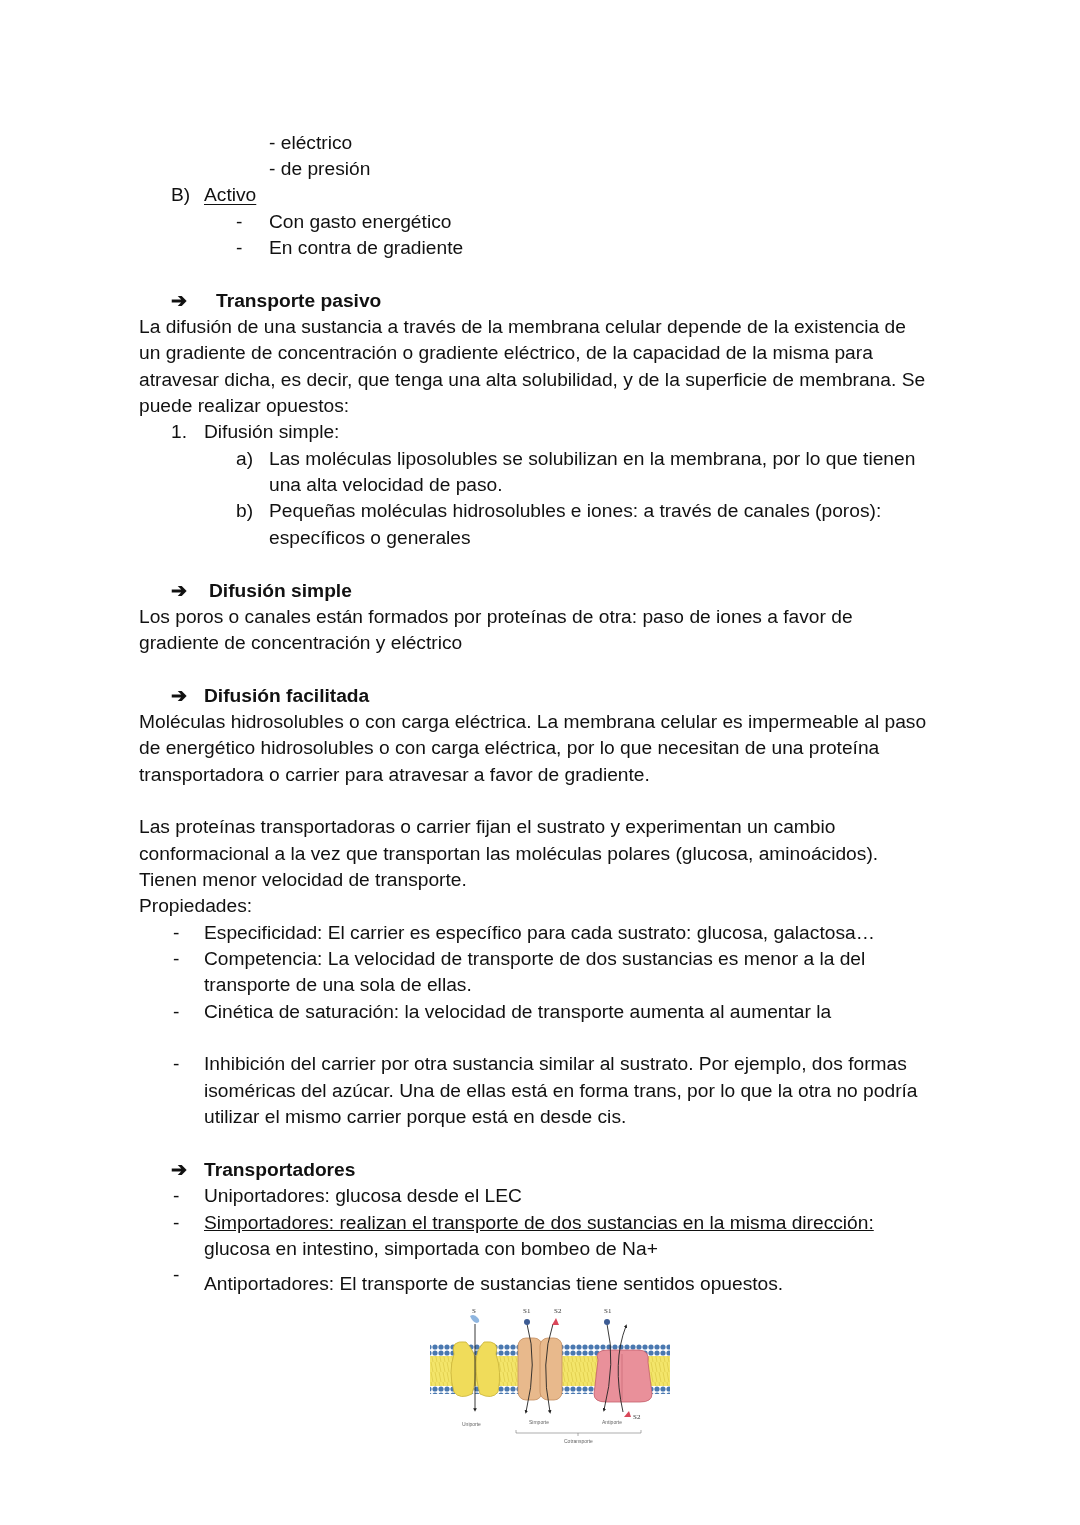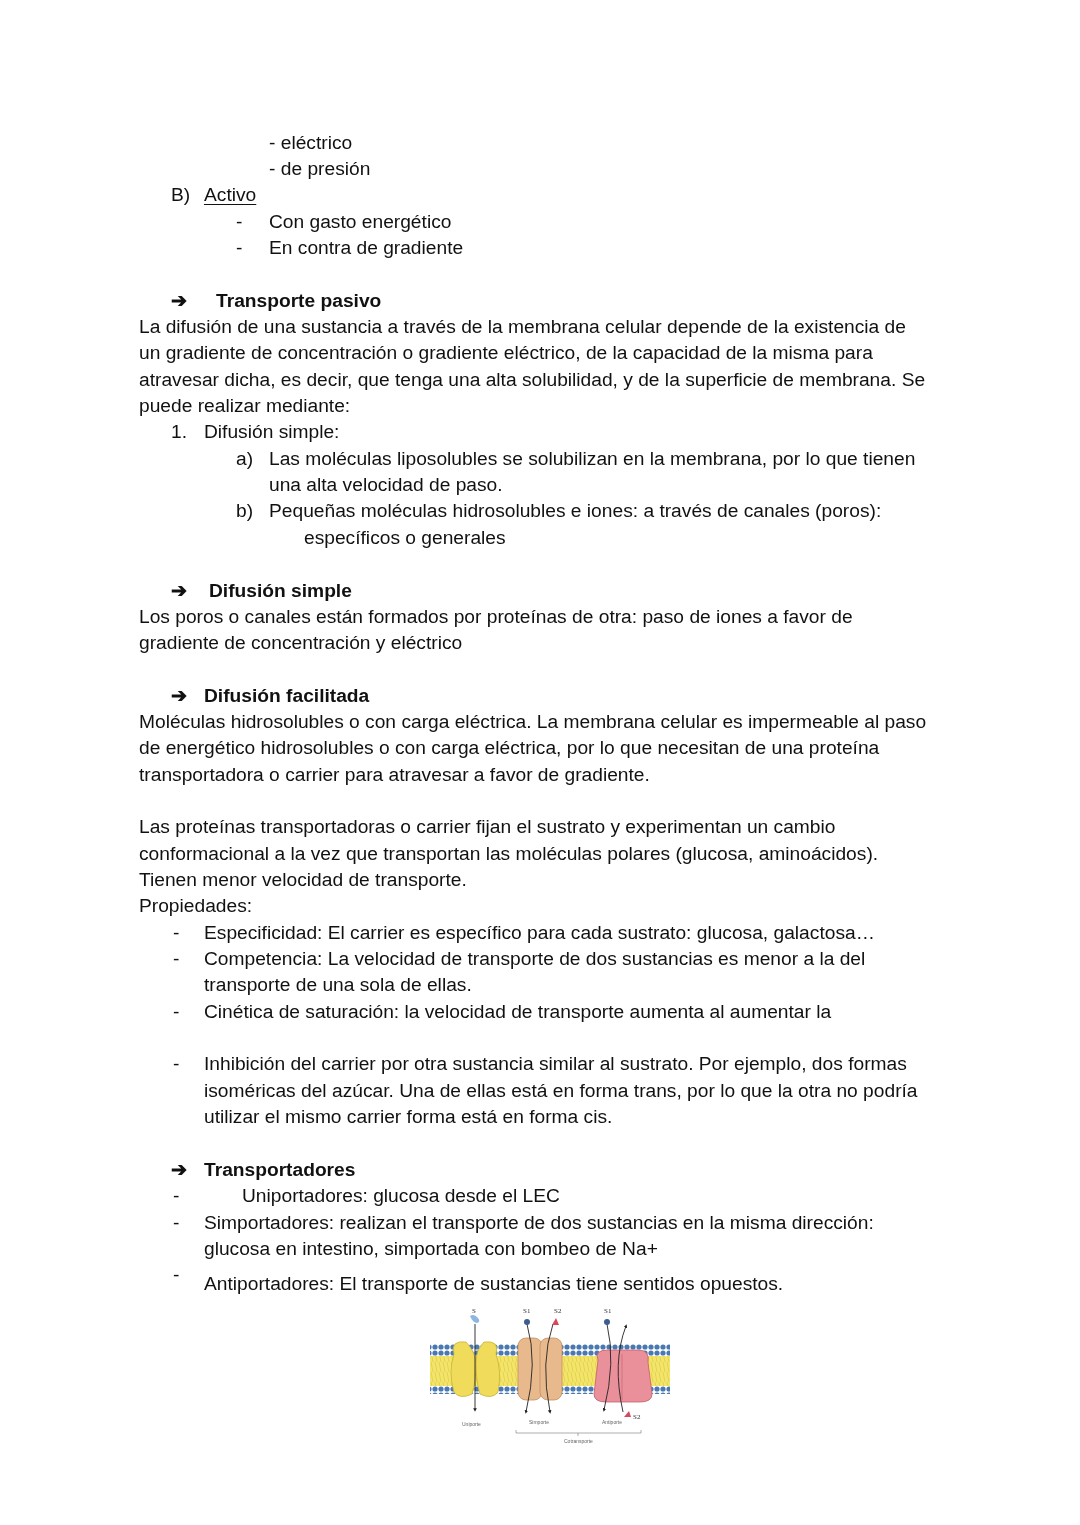--- a/index.html
+++ b/index.html
@@ -30,31 +30,31 @@
   <div class="marker" style="left:228px; top:209px;">-</div>
   <div class="line" style="left:261px; top:209px;">Con gasto energético</div>
   <div class="marker" style="left:228px; top:235px;">-</div>
   <div class="line" style="left:261px; top:235px;">En contra de gradiente</div>
 
   <div class="marker arrow" style="left:163px; top:288px;">➔</div>
   <div class="line b" style="left:196px; top:288px;margin-left:12px;">Transporte pasivo</div>
   <div class="line" style="left:131px; top:314px;">La difusión de una sustancia a través de la membrana celular depende de la existencia de</div>
   <div class="line" style="left:131px; top:340px;">un gradiente de concentración o gradiente eléctrico, de la capacidad de la misma para</div>
   <div class="line" style="left:131px; top:367px;">atravesar dicha, es decir, que tenga una alta solubilidad, y de la superficie de membrana. Se</div>
-  <div class="line" style="left:131px; top:393px;">puede realizar mediante:</div>
+  <div class="line" style="left:131px; top:393px;">puede realizar opuestos:</div>
 
   <div class="marker" style="left:163px; top:419px;">1.</div>
   <div class="line" style="left:196px; top:419px;">Difusión simple:</div>
 
   <div class="marker" style="left:228px; top:446px;">a)</div>
   <div class="line" style="left:261px; top:446px;">Las moléculas liposolubles se solubilizan en la membrana, por lo que tienen</div>
   <div class="line" style="left:261px; top:472px;">una alta velocidad de paso.</div>
   <div class="marker" style="left:228px; top:498px;">b)</div>
   <div class="line" style="left:261px; top:498px;">Pequeñas moléculas hidrosolubles e iones: a través de canales (poros):</div>
-  <div class="line" style="left:261px; top:525px;margin-left:35px;">específicos o generales</div>
+  <div class="line" style="left:261px; top:525px;">específicos o generales</div>
 
   <div class="marker arrow" style="left:163px; top:578px;">➔</div>
   <div class="line b" style="left:201px; top:578px;">Difusión simple</div>
   <div class="line" style="left:131px; top:604px;">Los poros o canales están formados por proteínas de otra: paso de iones a favor de</div>
   <div class="line" style="left:131px; top:630px;">gradiente de concentración y eléctrico</div>
 
   <div class="marker arrow" style="left:163px; top:683px;">➔</div>
   <div class="line b" style="left:196px; top:683px;">Difusión facilitada</div>
   <div class="line" style="left:131px; top:709px;">Moléculas hidrosolubles o con carga eléctrica. La membrana celular es impermeable al paso</div>
   <div class="line" style="left:131px; top:735px;">de energético hidrosolubles o con carga eléctrica, por lo que necesitan de una proteína</div>
@@ -71,29 +71,29 @@
   <div class="marker" style="left:165px; top:946px;">-</div>
   <div class="line" style="left:196px; top:946px;">Competencia: La velocidad de transporte de dos sustancias es menor a la del</div>
   <div class="line" style="left:196px; top:972px;">transporte de una sola de ellas.</div>
 
   <div class="marker" style="left:165px; top:999px;">-</div>
   <div class="line" style="left:196px; top:999px;">Cinética de saturación: la velocidad de transporte aumenta al aumentar la</div>
 
   <div class="marker" style="left:165px; top:1051px;">-</div>
   <div class="line" style="left:196px; top:1051px;">Inhibición del carrier por otra sustancia similar al sustrato. Por ejemplo, dos formas</div>
   <div class="line" style="left:196px; top:1078px;">isoméricas del azúcar. Una de ellas está en forma trans, por lo que la otra no podría</div>
-  <div class="line" style="left:196px; top:1104px;">utilizar el mismo carrier forma está en forma cis.</div>
+  <div class="line" style="left:196px; top:1104px;">utilizar el mismo carrier porque está en desde cis.</div>
 
   <div class="marker arrow" style="left:163px; top:1157px;">➔</div>
   <div class="line b" style="left:196px; top:1157px;">Transportadores</div>
 
   <div class="marker" style="left:165px; top:1183px;">-</div>
-  <div class="line" style="left:196px; top:1183px;margin-left:38px;">Uniportadores: glucosa desde el LEC</div>
+  <div class="line" style="left:196px; top:1183px;">Uniportadores: glucosa desde el LEC</div>
   <div class="marker" style="left:165px; top:1210px;">-</div>
-  <div class="line" style="left:196px; top:1210px;">Simportadores: realizan el transporte de dos sustancias en la misma dirección:</div>
+  <div class="line" style="left:196px; top:1210px;text-decoration:underline;">Simportadores: realizan el transporte de dos sustancias en la misma dirección:</div>
   <div class="line" style="left:196px; top:1236px;">glucosa en intestino, simportada con bombeo de Na+</div>
   <div class="marker" style="left:165px; top:1262px;">-</div>
   <div class="line" style="left:196px; top:1262px;margin-top:9px;">Antiportadores: El transporte de sustancias tiene sentidos opuestos.</div>
 
   <svg class="figure" viewBox="0 0 248 146" width="248" height="146">
     <defs>
       <pattern id="heads" x="0" y="0" width="6" height="6" patternUnits="userSpaceOnUse">
         <circle cx="3" cy="3" r="2.6" fill="#4a78b0"></circle>
       </pattern>
       <pattern id="tails" x="0" y="0" width="4" height="10" patternUnits="userSpaceOnUse">

